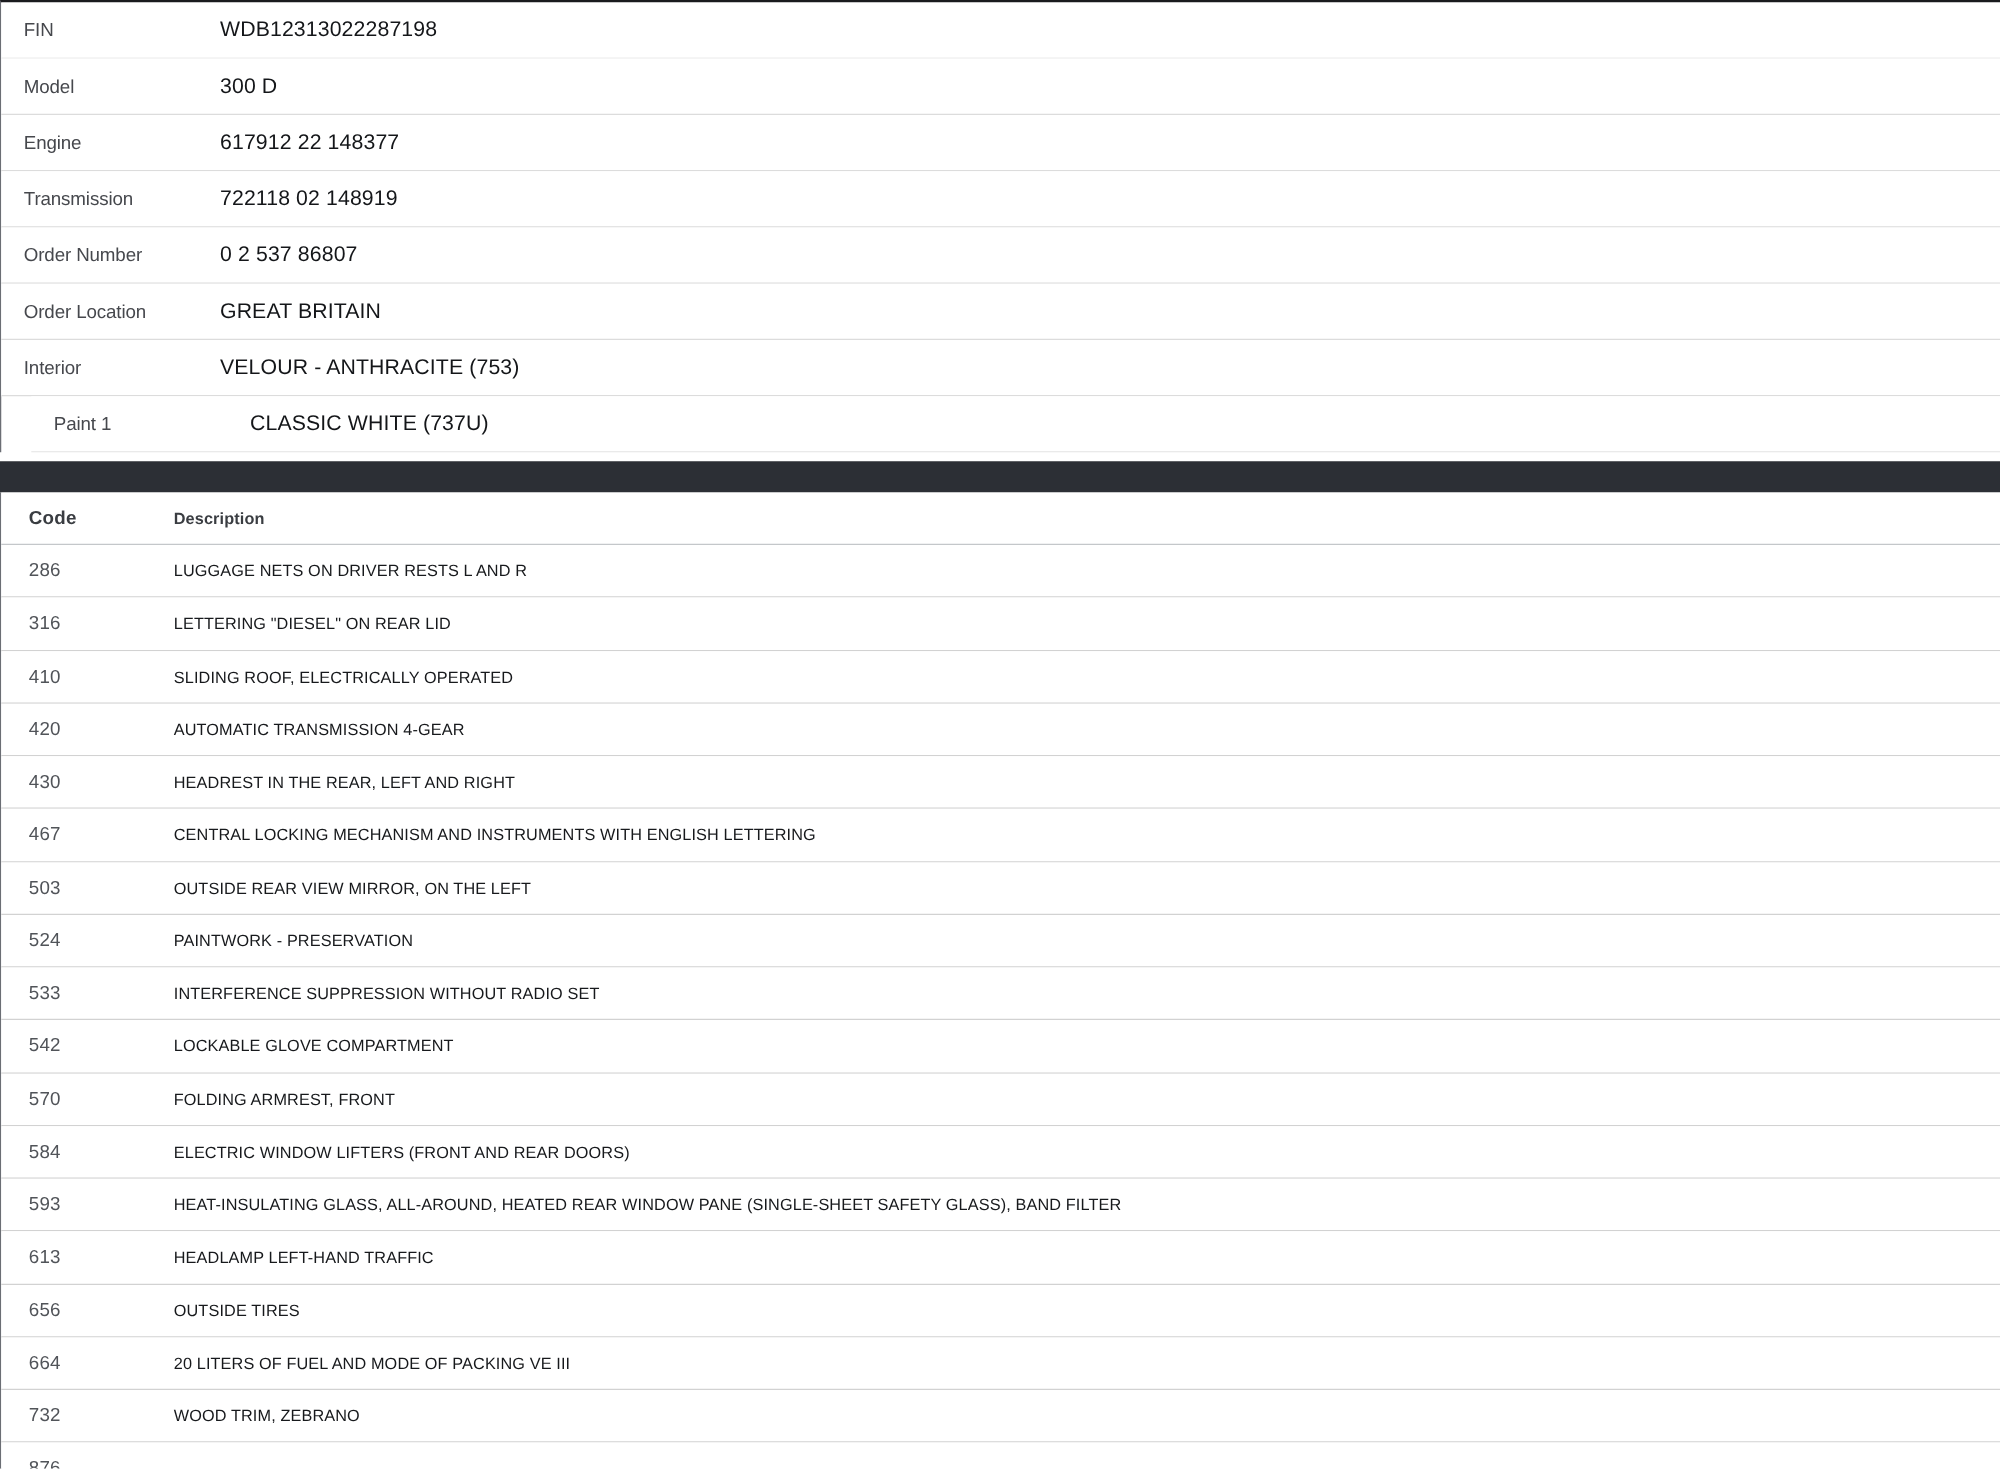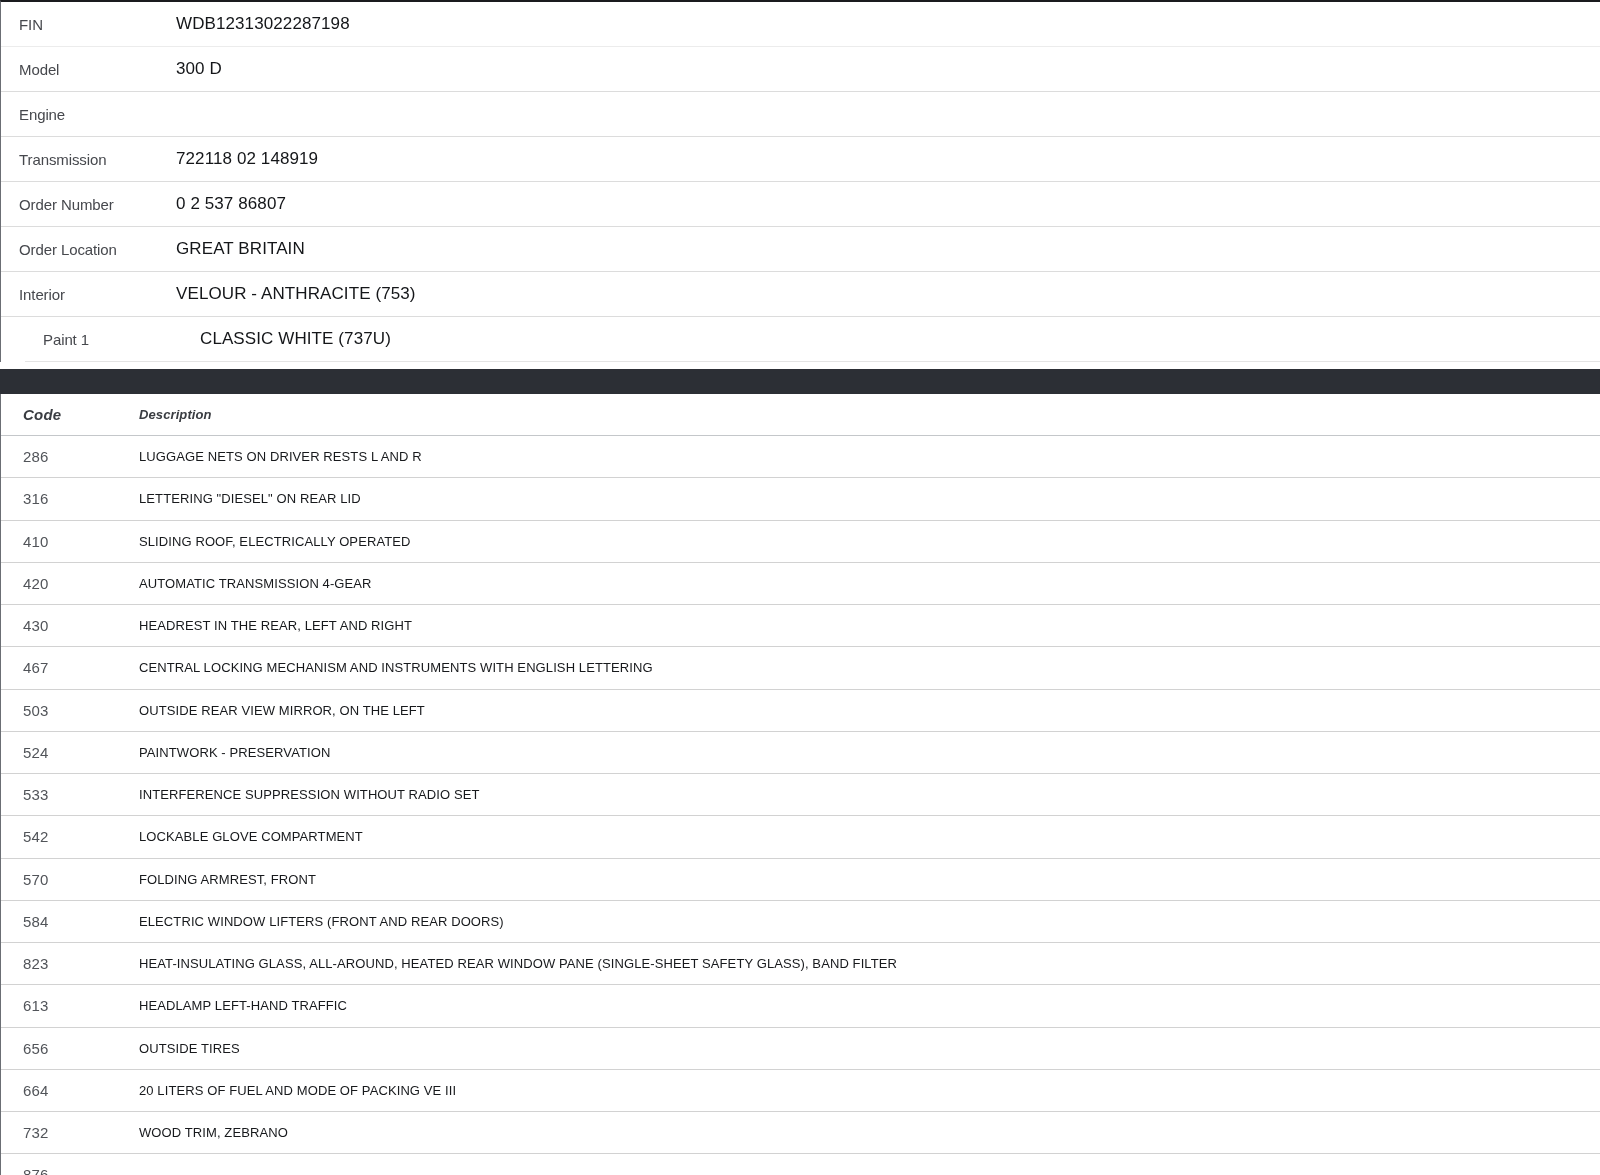--- a/index.html
+++ b/index.html
@@ -55,21 +55,20 @@
   
   .options-table {
     border-left: 1px solid #6b6e74;
   }
   .opt-header-row {
     display: flex;
     align-items: center;
     height: 42px;
     border-bottom: 1px solid #c4c7ca;
     background: #ffffff;
-    font-style: italic;
   }
   .opt-header-row .opt-code,
   .opt-header-row .opt-desc {
     font-weight: 700;
     color: #3a3d42;
   }
   .opt-row {
     display: flex;
     align-items: center;
     height: 42.25px;
@@ -102,20 +101,21 @@
       <div class="info-row">
         <div class="info-label">FIN</div>
         <div class="info-value">WDB12313022287198</div>
       </div>
       <div class="info-row">
         <div class="info-label">Model</div>
         <div class="info-value">300 D</div>
       </div>
       <div class="info-row">
         <div class="info-label">Engine</div>
+        <div class="info-value">617912 22 148377</div>
       </div>
       <div class="info-row">
         <div class="info-label">Transmission</div>
         <div class="info-value">722118 02 148919</div>
       </div>
       <div class="info-row">
         <div class="info-label">Order Number</div>
         <div class="info-value">0 2 537 86807</div>
       </div>
       <div class="info-row">
@@ -183,21 +183,21 @@
         </div>
         <div class="opt-row">
           <div class="opt-code">570</div>
           <div class="opt-desc">FOLDING ARMREST, FRONT</div>
         </div>
         <div class="opt-row">
           <div class="opt-code">584</div>
           <div class="opt-desc">ELECTRIC WINDOW LIFTERS (FRONT AND REAR DOORS)</div>
         </div>
         <div class="opt-row">
-          <div class="opt-code">823</div>
+          <div class="opt-code">593</div>
           <div class="opt-desc">HEAT-INSULATING GLASS, ALL-AROUND, HEATED REAR WINDOW PANE (SINGLE-SHEET SAFETY GLASS), BAND FILTER</div>
         </div>
         <div class="opt-row">
           <div class="opt-code">613</div>
           <div class="opt-desc">HEADLAMP LEFT-HAND TRAFFIC</div>
         </div>
         <div class="opt-row">
           <div class="opt-code">656</div>
           <div class="opt-desc">OUTSIDE TIRES</div>
         </div>

